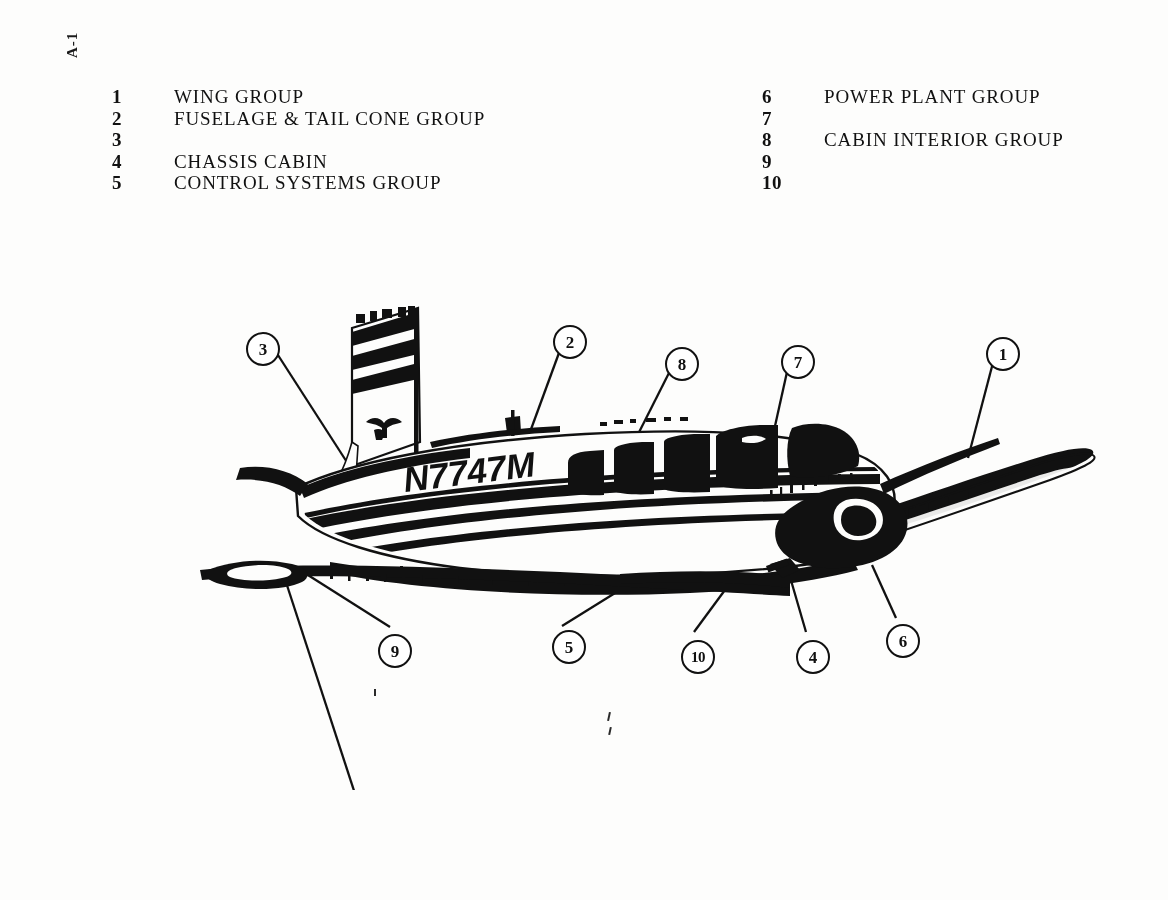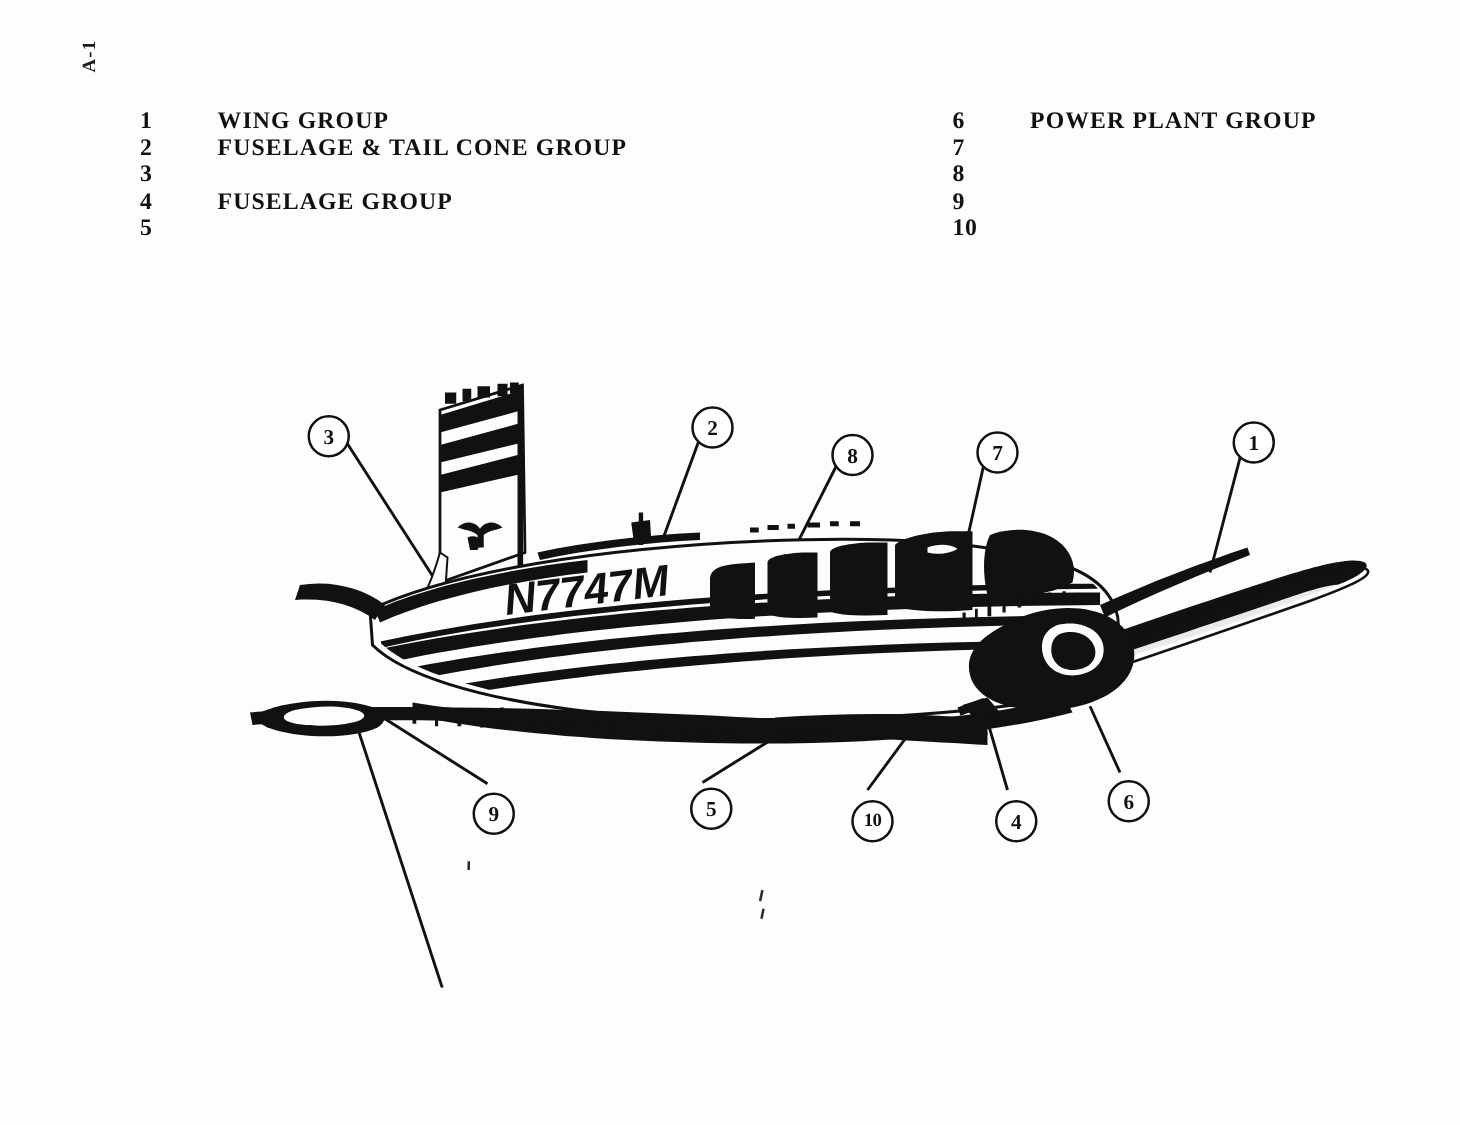--- a/index.html
+++ b/index.html
@@ -33,21 +33,21 @@
   }
   .legend-num{
     width:62px;flex:0 0 62px;
     font-size:19px;font-weight:700;
     letter-spacing:.5px;
   }
   .legend-label{
     font-size:19px;
     letter-spacing:.9px;
     white-space:nowrap;
-    font-weight:700;
+    font-weight:400;
   }
 
   
   #drawing{position:absolute;left:0;top:270px;width:1168px;height:520px;}
 
   
   .callout{
     position:absolute;
     width:34px;height:34px;
     border:2.4px solid #111;
@@ -78,37 +78,39 @@
     </div>
     <div class="legend-row">
       <div class="legend-num">2</div>
       <div class="legend-label">FUSELAGE &amp; TAIL CONE GROUP</div>
     </div>
     <div class="legend-row">
       <div class="legend-num">3</div>
     </div>
     <div class="legend-row">
       <div class="legend-num">4</div>
-      <div class="legend-label">FUSELAGE GROUP</div>
+      <div class="legend-label">CHASSIS CABIN</div>
     </div>
     <div class="legend-row">
       <div class="legend-num">5</div>
+      <div class="legend-label">CONTROL SYSTEMS GROUP</div>
     </div>
   </div>
 
   <div class="legend right">
     <div class="legend-row">
       <div class="legend-num">6</div>
       <div class="legend-label">POWER PLANT GROUP</div>
     </div>
     <div class="legend-row">
       <div class="legend-num">7</div>
     </div>
     <div class="legend-row">
       <div class="legend-num">8</div>
+      <div class="legend-label">CABIN INTERIOR GROUP</div>
     </div>
     <div class="legend-row">
       <div class="legend-num">9</div>
     </div>
     <div class="legend-row">
       <div class="legend-num">10</div>
     </div>
   </div>
 
   <svg id="drawing" viewBox="0 0 1168 520">

